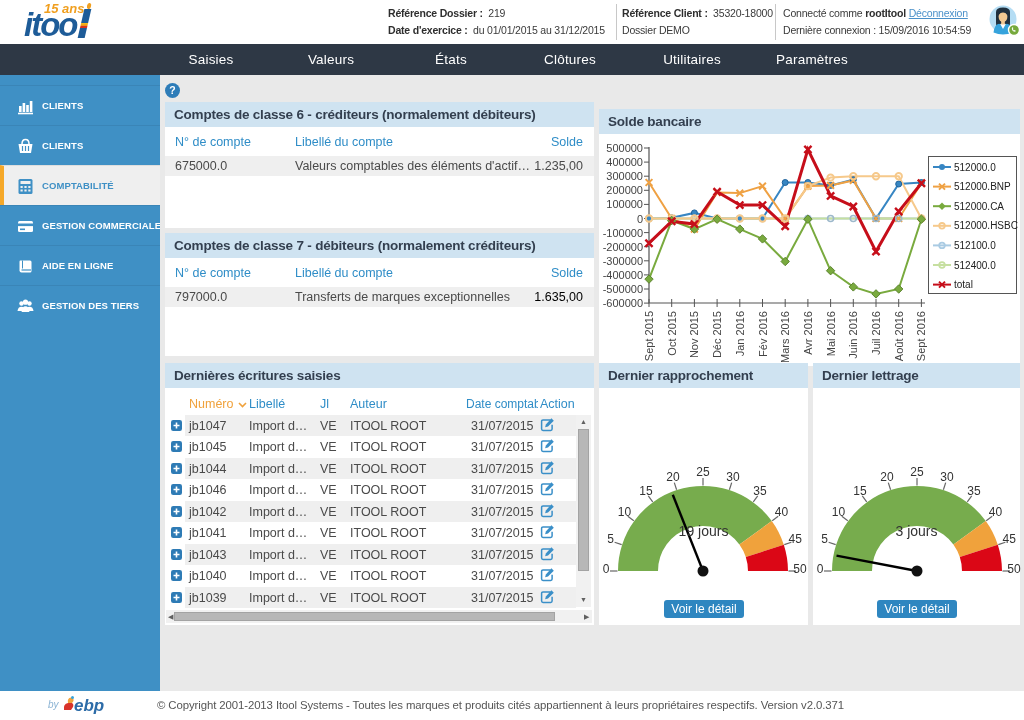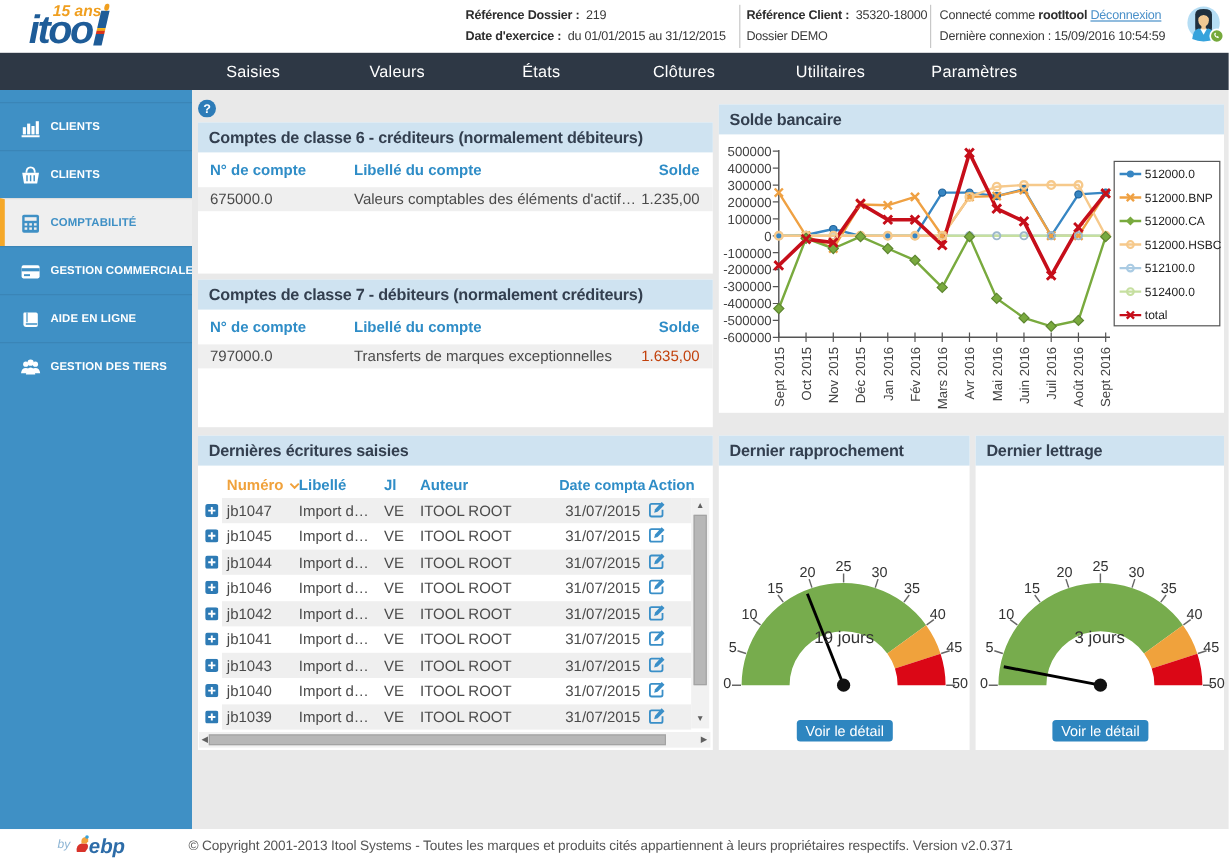--- a/index.html
+++ b/index.html
@@ -25,21 +25,21 @@
 .sitem{position:relative;height:40px;border-top:1px solid rgba(0,0,0,0.07);color:#fff}
 .sitem .ico{position:absolute;left:17px;top:12px;width:17px;height:17px}
 .sitem .lab{position:absolute;left:42px;top:0;line-height:40px;font-weight:bold;font-size:9.5px;letter-spacing:0.1px;white-space:nowrap}
 .sitem.act{background:#efefef;color:#3f90c5;border-left:4px solid #f5a829}
 .sitem.act .ico{left:13px}
 .sitem.act .lab{left:38px}
 
 #content{position:absolute;left:160px;top:75px;width:864px;height:616px;background:#e9e9e9}
 .panel{position:absolute;background:#fff}
 .phead{height:25px;background:#cfe3f1;color:#333f4f;font-weight:bold;font-size:13.5px;line-height:26px;padding-left:9px;letter-spacing:-0.2px;white-space:nowrap;overflow:hidden}
-.thead{position:absolute;color:#2f8dc7;font-weight:bold;font-size:12.5px;white-space:nowrap;overflow:hidden}
+.thead{position:absolute;color:#2f8dc7;font-weight:normal;font-size:12.5px;white-space:nowrap;overflow:hidden}
 .cell{position:absolute;font-size:12.5px;color:#4a4a4a;white-space:nowrap}
 .grow{position:absolute;background:#efefef}
 
 .btn{position:absolute;background:#2e86c0;color:#fff;font-size:12px;text-align:center;line-height:18px;border-radius:3px}
 .gtxt{position:absolute;width:100%;text-align:center;font-size:14px;color:#333}
 #footer{position:absolute;left:0;top:691px;width:1024px;height:29px;background:#fff}
 #footer .cop{position:absolute;left:157px;top:0;line-height:29px;font-size:11.4px;color:#555;letter-spacing:-0.1px;white-space:nowrap}
 .srow{position:absolute;left:0;width:429px;height:21px}
 .srow .pl{position:absolute;left:6px;top:5px}
 .scrv{position:absolute;background:#f1f1f1}
@@ -166,21 +166,21 @@
  </div>
 
  <div class="panel" style="left:5px;top:158px;width:429px;height:123px">
   <div class="phead">Comptes de classe 7 - débiteurs (normalement créditeurs)</div>
   <div class="thead" style="left:10px;top:33px">N° de compte</div>
   <div class="thead" style="left:130px;top:33px">Libellé du compte</div>
   <div class="thead" style="right:11px;top:33px">Solde</div>
   <div class="grow" style="left:0;top:54px;width:429px;height:20px"></div>
   <div class="cell" style="left:10px;top:57px">797000.0</div>
   <div class="cell" style="left:130px;top:57px">Transferts de marques exceptionnelles</div>
-  <div class="cell" style="right:11px;top:57px;color:#c2410c">1.635,00</div>
+  <div class="cell" style="right:11px;top:57px;color:#000000">1.635,00</div>
  </div>
 
  <div class="panel" style="left:5px;top:288px;width:429px;height:262px">
   <div class="phead">Dernières écritures saisies</div>
   <div class="thead" style="left:24px;top:34px;color:#f0a23c">Numéro <svg width="9" height="6" viewBox="0 0 9 6" style="margin-left:1px">
           <path d="M1 1 L4.5 4.5 L8 1" stroke="#f0a23c" stroke-width="1.6" fill="none"></path>
         </svg></div>
   <div class="thead" style="left:84px;top:34px">Libellé</div>
   <div class="thead" style="left:155px;top:34px">Jl</div>
   <div class="thead" style="left:185px;top:34px">Auteur</div>
@@ -331,21 +331,21 @@
   <div class="arr" style="left:415px;top:55px">▲</div>
   <div class="arr" style="left:415px;top:233px">▼</div>
   <div class="thumb" style="left:413px;top:66px;width:11px;height:142px"></div>
 
   <div class="scrv" style="left:1px;top:247px;width:426px;height:13px"></div>
   <div class="arr" style="left:3px;top:250px">◀</div>
   <div class="arr" style="left:419px;top:250px">▶</div>
   <div class="thumb" style="left:9px;top:249px;width:381px;height:9px"></div>
  </div>
 
- <div class="panel" style="left:439px;top:12px;width:421px;height:257px">
+ <div class="panel" style="left:439px;top:34px;width:421px;height:257px">
   <div class="phead">Solde bancaire</div>
   <svg style="position:absolute;left:0;top:25px" width="421" height="232" viewBox="0 0 421 232">
 <path d="M50 13 V169 H326" stroke="#545454" stroke-width="1.2" fill="none"></path>
 <line x1="45" y1="14.0" x2="50" y2="14.0" stroke="#545454"></line>
 <text x="44" y="18.0" text-anchor="end" font-size="11" fill="#444">500000</text>
 <line x1="45" y1="28.1" x2="50" y2="28.1" stroke="#545454"></line>
 <text x="44" y="32.1" text-anchor="end" font-size="11" fill="#444">400000</text>
 <line x1="45" y1="42.2" x2="50" y2="42.2" stroke="#545454"></line>
 <text x="44" y="46.2" text-anchor="end" font-size="11" fill="#444">300000</text>
 <line x1="45" y1="56.3" x2="50" y2="56.3" stroke="#545454"></line>

